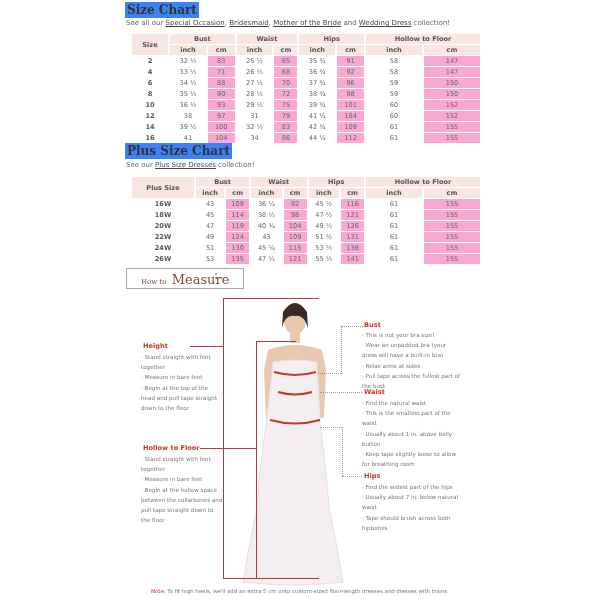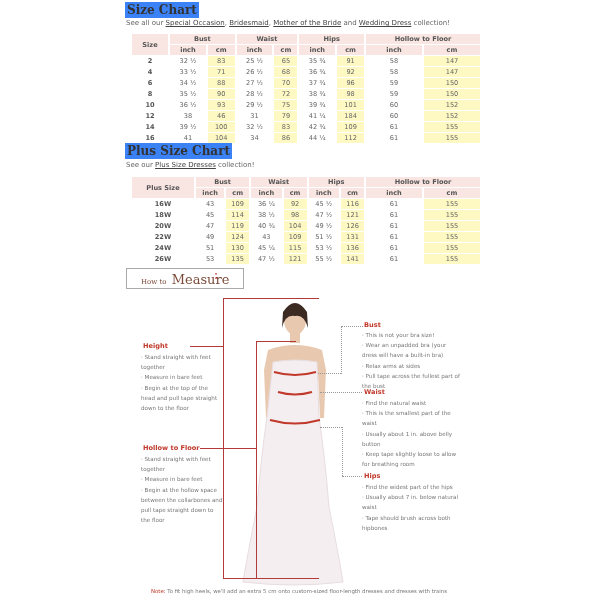--- a/index.html
+++ b/index.html
@@ -4,21 +4,21 @@
 <style>
   html,body{margin:0;padding:0;background:#fff;}
   body{width:600px;height:600px;position:relative;overflow:hidden;font-family:"DejaVu Sans",sans-serif;color:#555;}
   .section-title{position:absolute;left:125px;font-family:"DejaVu Serif",serif;font-weight:bold;font-size:12px;color:#333;background:#3b82f6;padding:1px 2px;}
   .intro{position:absolute;left:126px;font-size:7px;color:#666;text-align:center;}
   .intro u{color:#444;}
   table.chart{position:absolute;left:130px;border-collapse:separate;border-spacing:2px 1px;font-size:6.6px;color:#666;text-align:center;}
   table.chart th{font-weight:bold;color:#555;background:#f9e6e2;padding:0;height:10px;}
   table.chart td{height:10px;padding:0;}
   table.chart td.sz{font-weight:bold;color:#555;}
-  table.chart td.shade{background:#fef9c3;}
+  table.chart td.shade{background:#f9a8d4;}
   .howto{position:absolute;left:126px;top:268px;border:1px solid #aaa;padding:0 14px;font-family:"DejaVu Serif",serif;color:#7b4b3a;text-align:center;}
   .howto .small{font-size:7px;}
   .howto .big{font-size:13px;}
   .howto-colon{position:absolute;left:214px;top:268px;color:#b33;font-size:12px;font-family:"DejaVu Serif",serif;}
   .lbl{position:absolute;font-size:6.6px;font-weight:bold;color:#c0392b;}
   .bullets{position:absolute;font-size:5.6px;line-height:10.2px;color:#777;margin:0;padding:0;list-style:none;}
   .bullets li::before{content:"· ";}
   .line{position:absolute;background:#b23a3a;}
   .dot{position:absolute;border-top:1px dotted #999;}
   .dotv{position:absolute;border-left:1px dotted #999;}
@@ -115,21 +115,21 @@
         <td>29 ½</td>
         <td class="shade">75</td>
         <td>39 ¾</td>
         <td class="shade">101</td>
         <td>60</td>
         <td class="shade">152</td>
       </tr>
       <tr>
         <td class="sz">12</td>
         <td>38</td>
-        <td class="shade">46</td>
+        <td class="shade">97</td>
         <td>31</td>
         <td class="shade">79</td>
         <td>41 ¼</td>
         <td class="shade">184</td>
         <td>60</td>
         <td class="shade">152</td>
       </tr>
       <tr>
         <td class="sz">14</td>
         <td>39 ½</td>

